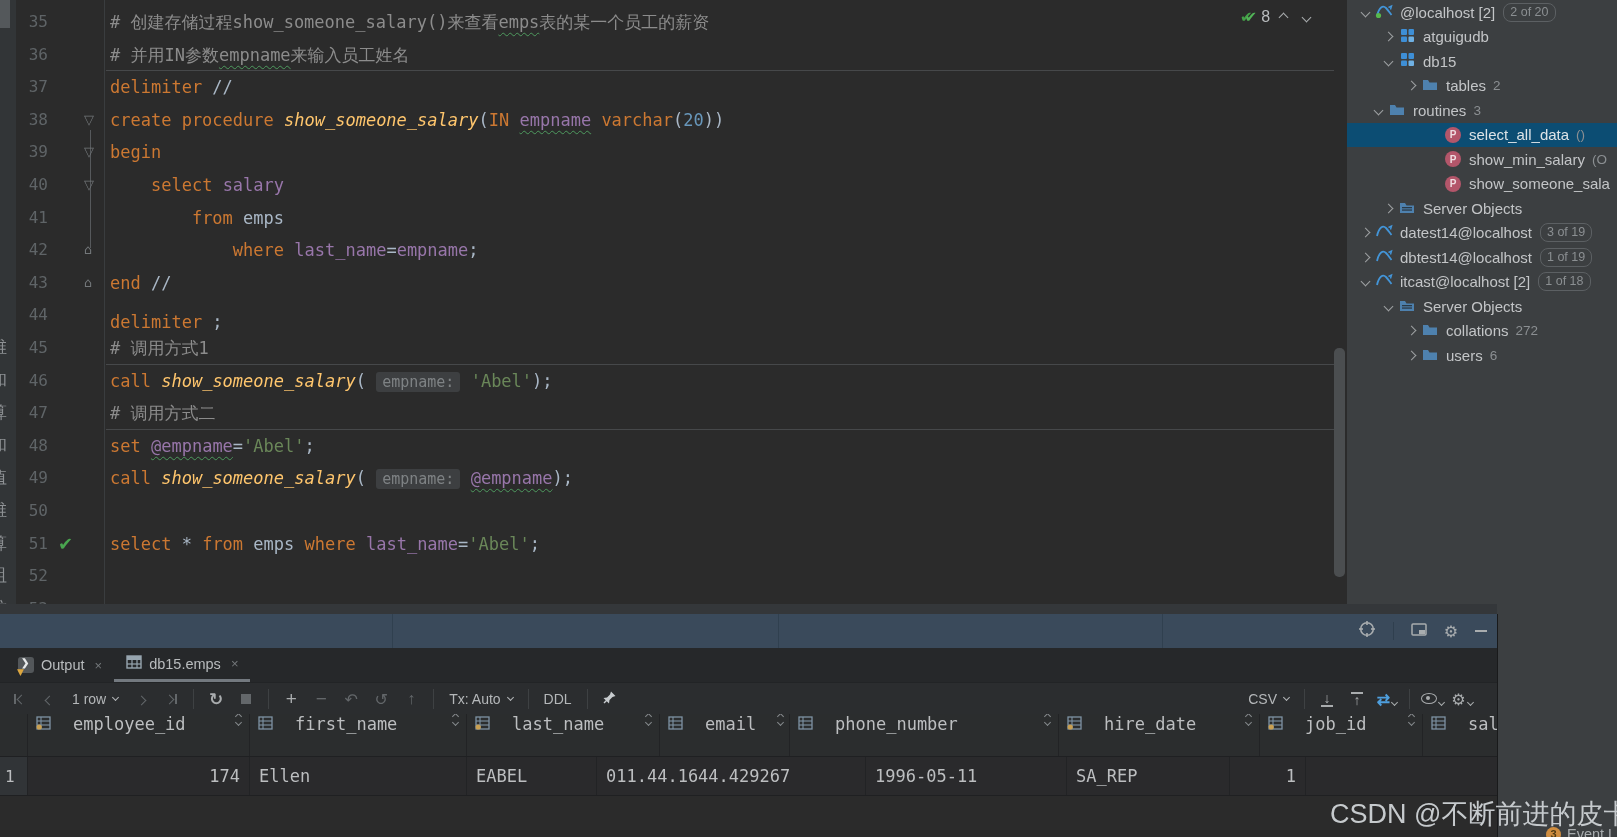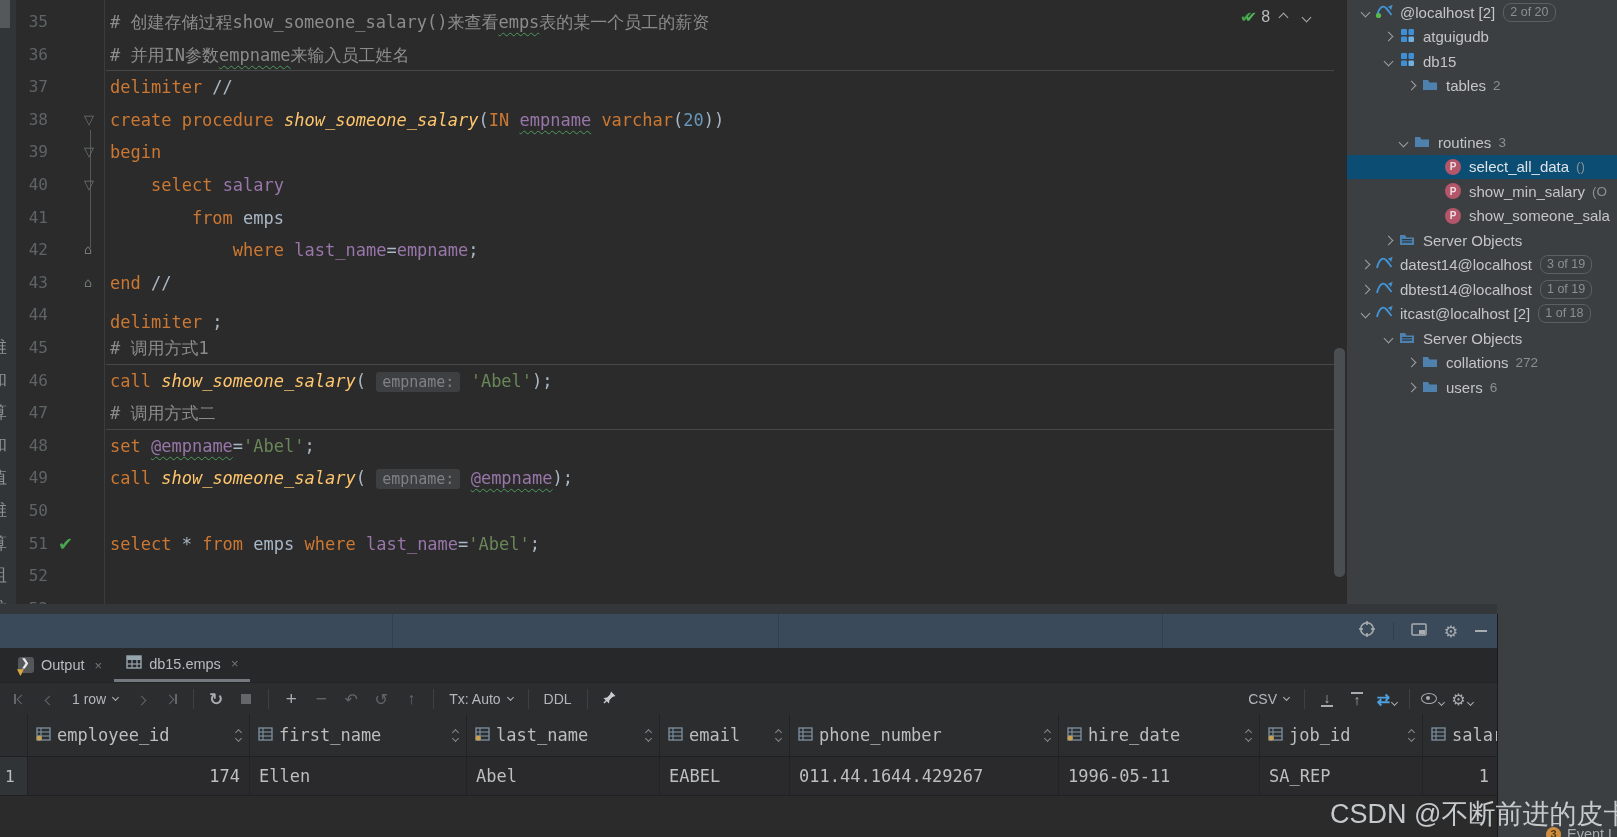--- a/index.html
+++ b/index.html
@@ -57,21 +57,21 @@
            display:flex;align-items:center;padding-left:4px;color:#A9ACAE;font-size:14px;}
   .tb-item{display:flex;align-items:center;justify-content:center;min-width:26px;height:26px;margin:0 2px;}
   .tb-item.dim{color:#63676A;}
   .tb-label{display:flex;align-items:center;gap:7px;padding:0 8px;color:#B4B7B9;}
   .tb-sep{width:1px;height:20px;background:#3E4143;margin:0 7px;}
   #toolbar-right{position:absolute;right:24px;top:0;height:32px;display:flex;align-items:center;color:#A9ACAE;}
   .glyph{font-family:"DejaVu Sans",sans-serif;}
   
   #thead{position:absolute;left:0;top:100px;width:100%;height:42px;background:#2B2D2E;display:flex;}
   #trowd{position:absolute;left:0;top:142px;width:100%;height:38px;background:#2A2A2C;display:flex;border-top:1px solid #1F2022;border-bottom:1px solid #1F2022;}
-  .th{display:flex;align-items:center;gap:6px;padding:0 6px 0 8px;border-right:1px solid #222325;overflow:hidden;
+  .th{display:flex;gap:22px;padding:0 6px 0 8px;border-right:1px solid #222325;overflow:hidden;
       color:#BCBEC0;font:17px "DejaVu Sans Mono",monospace;flex:none;box-sizing:border-box;}
   .td{display:flex;align-items:center;padding:0 9px;border-right:1px solid #222325;overflow:hidden;
       color:#BCBEC0;font:17px "DejaVu Sans Mono",monospace;flex:none;box-sizing:border-box;}
   .td.num,.hnum{justify-content:flex-end;}
   .gutcell{width:28px;background:#313437;color:#BCBEC0;font:16px "DejaVu Sans Mono",monospace;
            display:flex;align-items:center;padding-left:5px;flex:none;border-right:1px solid #222325;box-sizing:border-box;}
   .gutcell.h{background:#2B2D2E;}
   .sortw{margin-left:auto;display:flex;flex-direction:column;gap:3px;align-items:center;color:#85898C;flex:none;padding-right:2px;}
   
   #watermark{left:1330px;top:796px;font-size:27px;color:#C6CACD;z-index:60;white-space:nowrap;}
@@ -137,21 +137,21 @@
           <span class="cv r"></span>
         </span>
         <span class="ticon">
           <span><svg width="16" height="13" viewBox="0 0 16 13">
               <path d="M1 3 L1 12 L15 12 L15 4.5 L7.5 4.5 L6 2 L1 2 Z" fill="#4E81AE"></path>
             </svg></span>
         </span>
         <span>tables</span>
         <span class="tcount">2</span>
       </div>
-      <div class="trow" style="padding-left: 48px; margin-top: 32px;">
+      <div class="trow" style="padding-left: 23px;">
         <span class="tchev">
           <span class="cv d"></span>
         </span>
         <span class="ticon">
           <span><svg width="16" height="13" viewBox="0 0 16 13">
               <path d="M1 3 L1 12 L15 12 L15 4.5 L7.5 4.5 L6 2 L1 2 Z" fill="#4E81AE"></path>
             </svg></span>
         </span>
         <span>routines</span>
         <span class="tcount">3</span>
@@ -591,21 +591,20 @@
               <line x1="1" y1="9" x2="14" y2="9" stroke="#7E93A4" stroke-width="1.1"></line>
               <line x1="5" y1="1" x2="5" y2="13" stroke="#7E93A4" stroke-width="1.1"></line>
             </svg></span>
           <span>salary</span>
         </div>
       </div>
     <div id="trowd">
         <div class="gutcell">1</div>
         <div class="td num" style="width: 222px;">174</div>
         <div class="td" style="width: 217px;">Ellen</div>
-        <div class="td" style="width: 193px;">Abel</div>
         <div class="td" style="width: 130px;">EABEL</div>
         <div class="td" style="width: 269px;">011.44.1644.429267</div>
         <div class="td" style="width: 201px;">1996-05-11</div>
         <div class="td" style="width: 163px;">SA_REP</div>
         <div class="td num" style="width: 76px;">1</div>
       </div>
   </div>
 
   <div id="watermark" class="abs">CSDN @不断前进的皮卡丘</div>
   <div id="eventlog" class="abs">

